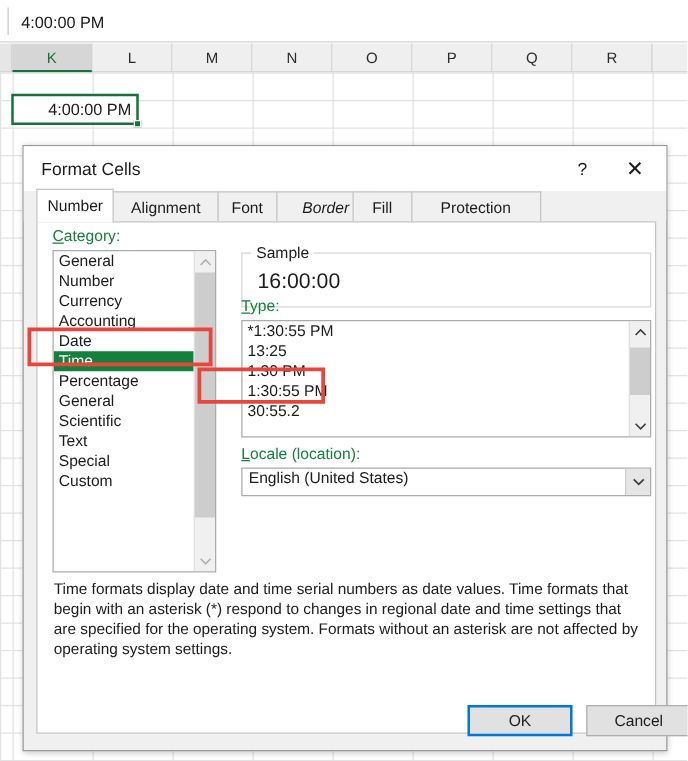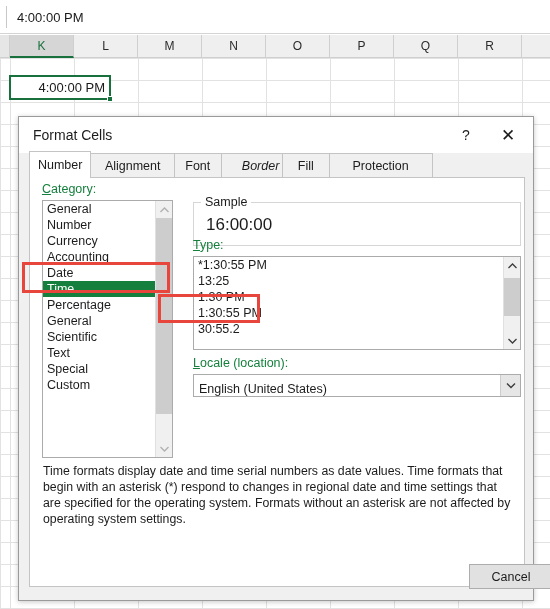--- a/index.html
+++ b/index.html
@@ -182,21 +182,21 @@
   #type-list .list-item { height: 16px; line-height: 16px; }
   .type-selected-row {
     background: #0078d7; color: #ffffff;
     outline: 1px dotted #9fd0f5; outline-offset: -2px;
   }
 
   
   .combo {
     position: absolute; left: 163px; top: 196px; width: 328px; height: 23px;
     background: #ffffff; border: 1px solid #ababab;
-    display: flex; align-items: flex-end;
+    display: flex; align-items: flex-start;
   }
   .combo-text {
     flex: 1; padding-left: 5px; font-size: 12.5px; color: #1c1c1c;
   }
   .combo-arrow {
     width: 20px; height: 21px; background: #e6e6e6;
     border-left: 1px solid #cdcdcd;
     display: flex; align-items: center; justify-content: center;
   }
 
@@ -391,19 +391,20 @@
         <div class="combo-arrow">
           <svg width="10" height="7" viewBox="0 0 10 7">
               <path d="M1 1.5 L5 5.5 L9 1.5" stroke="#3c3c3c" stroke-width="1.4" fill="none"></path>
             </svg>
         </div>
       </div>
 
       <div class="description">Time formats display date and time serial numbers as date values.  Time formats that begin with an asterisk (*) respond to changes in regional date and time settings that are specified for the operating system. Formats without an asterisk are not affected by operating system settings.</div>
     </div>
 
+    <div class="dlg-button default" id="ok-button">OK</div>
     <div class="dlg-button" id="cancel-button">Cancel</div>
 
     <div class="annot-rect" id="annot-category"></div>
     <div class="annot-rect" id="annot-type"></div>
   </div>
 
 </div>
 
 </body></html>

